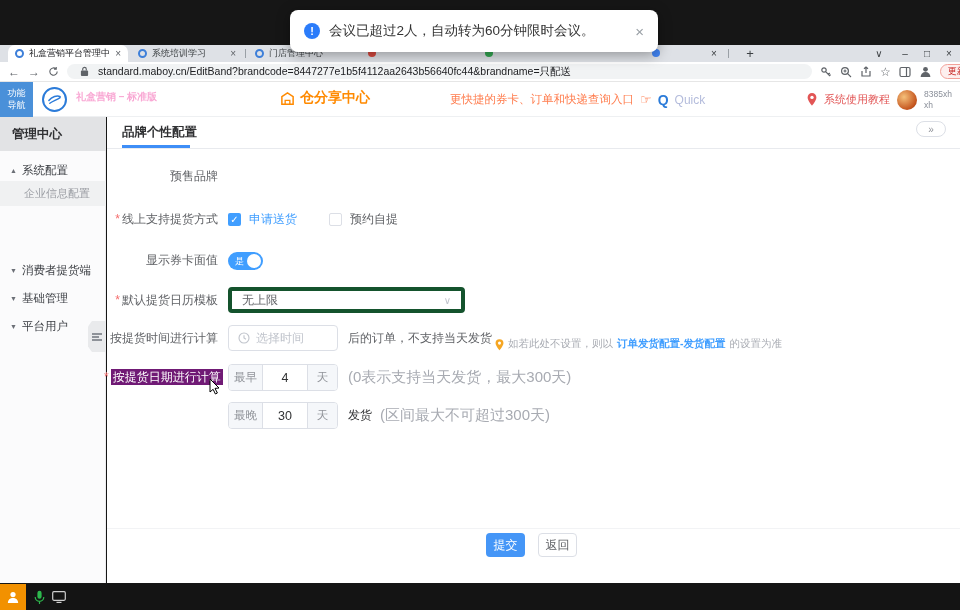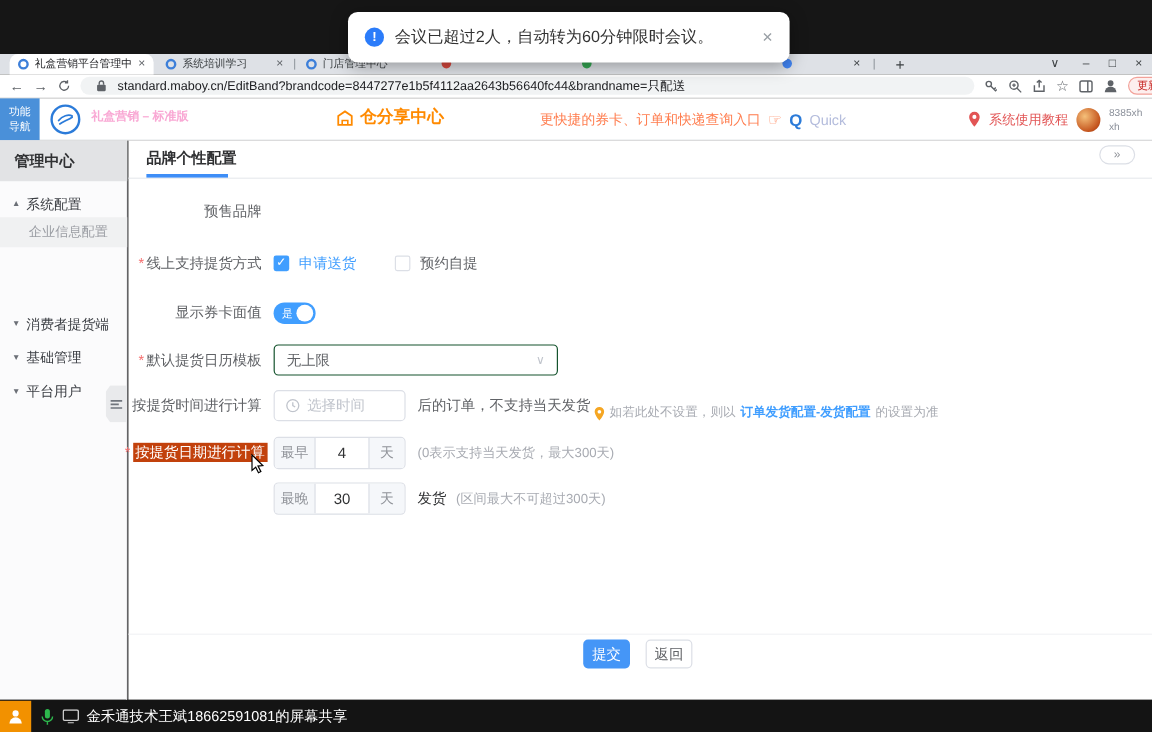--- a/index.html
+++ b/index.html
@@ -50,46 +50,46 @@
 
   
   .content{left:107px;top:117px;width:853px;height:466px;background:#fff}
   .ctab{left:122px;top:124px;font-size:12.5px;font-weight:bold;color:#303133}
   .ctab-underline{left:122px;top:145px;width:68px;height:3px;background:#3e8ef7}
   .ctab-border{left:107px;top:148px;width:853px;height:1px;background:#e8eaee}
   .collapse-pill{left:916px;top:121px;width:30px;height:16px;border:1px solid #dcdfe6;border-radius:9px;display:flex;align-items:center;justify-content:center;font-size:10px;color:#909399;background:#fff}
 
   .flabel{position:absolute;left:104px;width:114px;text-align:right;font-size:12px;color:#606266;line-height:26px;white-space:nowrap}
   .req{color:#f56c6c;margin-right:2px}
-  .hl{background:#c2410c;color:#fff;padding:1px 2px}
+  .hl{background:#701a75;color:#fff;padding:1px 2px}
 
   .inp-gray{left:228px;top:163px;width:237px;height:27px;background:#f5f7fa;border:1px solid #e8ebf0;border-radius:3px;font-size:12px;color:#606266;display:flex;align-items:center;padding-left:12px}
   .cbrow{left:228px;top:206px;height:26px;display:flex;align-items:center;gap:8px}
   .cbox{width:13px;height:13px;border-radius:2px;flex:none}
   .cbox.checked{background:#409eff;color:#fff;font-size:10px;line-height:13px;text-align:center}
   .cbox.empty{background:#fff;border:1px solid #dcdfe6}
   .cblabel-on{font-size:12px;color:#409eff;margin-right:24px}
   .cblabel-off{font-size:12px;color:#606266}
   .toggle{left:228px;top:252px;width:35px;height:18px;background:#409eff;border-radius:9px;position:absolute}
   .toggle .t-on{position:absolute;left:7px;top:3px;font-size:9px;color:#fff}
   .toggle .knob{position:absolute;right:2px;top:2px;width:14px;height:14px;border-radius:50%;background:#fff}
-  .select{left:228px;top:287px;width:237px;height:26px;border:1px solid #14532d;border-radius:4px;background:#fff;display:flex;align-items:center;justify-content:space-between;padding:0 10px;font-size:12px;color:#606266}
+  .select{left:228px;top:287px;width:237px;height:26px;border:4px solid #14532d;border-radius:4px;background:#fff;display:flex;align-items:center;justify-content:space-between;padding:0 10px;font-size:12px;color:#606266}
   .select .chev{color:#c0c4cc;font-size:10px}
   .timeinput{left:228px;top:325px;width:110px;height:26px;border:1px solid #dcdfe6;border-radius:4px;background:#fff;display:flex;align-items:center;gap:6px;padding:0 9px;font-size:12px;color:#c0c4cc}
   .aftertext{left:348px;top:325px;line-height:26px;font-size:12px;color:#606266;white-space:nowrap}
   .tip{left:495px;top:325px;height:26px;display:flex;align-items:flex-end;gap:4px;font-size:10.5px;color:#a8abb2;white-space:nowrap}
   .tip .link{color:#409eff;font-weight:bold}
 
   .numgroup{position:absolute;left:228px;width:110px;height:27px;border:1px solid #dcdfe6;border-radius:4px;background:#fff;display:flex;overflow:hidden}
   .numgroup .cell{display:flex;align-items:center;justify-content:center;font-size:11.5px}
   .numgroup .pre{width:34px;background:#f5f7fa;border-right:1px solid #dcdfe6;color:#909399}
   .numgroup .val{flex:1;color:#303133;font-size:12.5px}
   .numgroup .suf{width:30px;background:#f5f7fa;border-left:1px solid #dcdfe6;color:#909399}
   .grouphint{position:absolute;left:348px;height:27px;display:flex;align-items:center;gap:8px;white-space:nowrap}
-  .hintgray{font-size:11px;color:#a8abb2}
+  .hintgray{font-size:15px;color:#a8abb2}
   .shipword{font-size:12px;color:#303133}
 
   .footer-divider{left:107px;top:528px;width:853px;height:1px;background:#f2f3f5}
   .btn{position:absolute;top:533px;height:24px;border-radius:4px;font-size:12px;display:flex;align-items:center;justify-content:center}
   .btn-primary{left:486px;width:39px;background:#4596f7;color:#fff}
   .btn-plain{left:538px;width:39px;background:#fff;border:1px solid #dcdfe6;color:#606266}
 
   
   .notif{left:290px;top:10px;width:368px;height:42px;background:#fff;border-radius:8px;box-shadow:0 3px 14px rgba(0,0,0,.35);display:flex;align-items:center;gap:9px;padding:0 14px;z-index:30}
   .info-dot{width:16px;height:16px;border-radius:50%;background:#2b7cfa;color:#fff;font-size:11px;font-weight:bold;display:flex;align-items:center;justify-content:center;flex:none}
@@ -357,21 +357,20 @@
           <rect x="3.4" y="0.8" width="4.2" height="8" rx="2.1" fill="#2db84d"></rect>
           <path d="M1.2 7a4.3 4.3 0 0 0 8.6 0M5.5 11.3v2.6" fill="none" stroke="#2db84d" stroke-width="1.2"></path>
         </svg>
     </span>
     <span style="margin-left:7px;display:flex;align-items:center">
       <svg width="14" height="12" viewBox="0 0 14 12">
           <rect x="0.7" y="0.7" width="12.6" height="8.6" rx="1.2" fill="none" stroke="#cfcfcf" stroke-width="1.2"></rect>
           <path d="M4.5 11.4h5" stroke="#cfcfcf" stroke-width="1.2"></path>
         </svg>
     </span>
-    <span class="sharetext">金禾通技术王斌18662591081的屏幕共享</span>
   </div>
 
   <div class="ab cursor">
     <svg width="12" height="17" viewBox="0 0 12 17">
         <path d="M1 1l9 9-4 .4 2.4 4.6-2 1-2.3-4.7L1 14z" fill="#fff" stroke="#000" stroke-width="1"></path>
       </svg>
   </div>
 
 </div>
 

